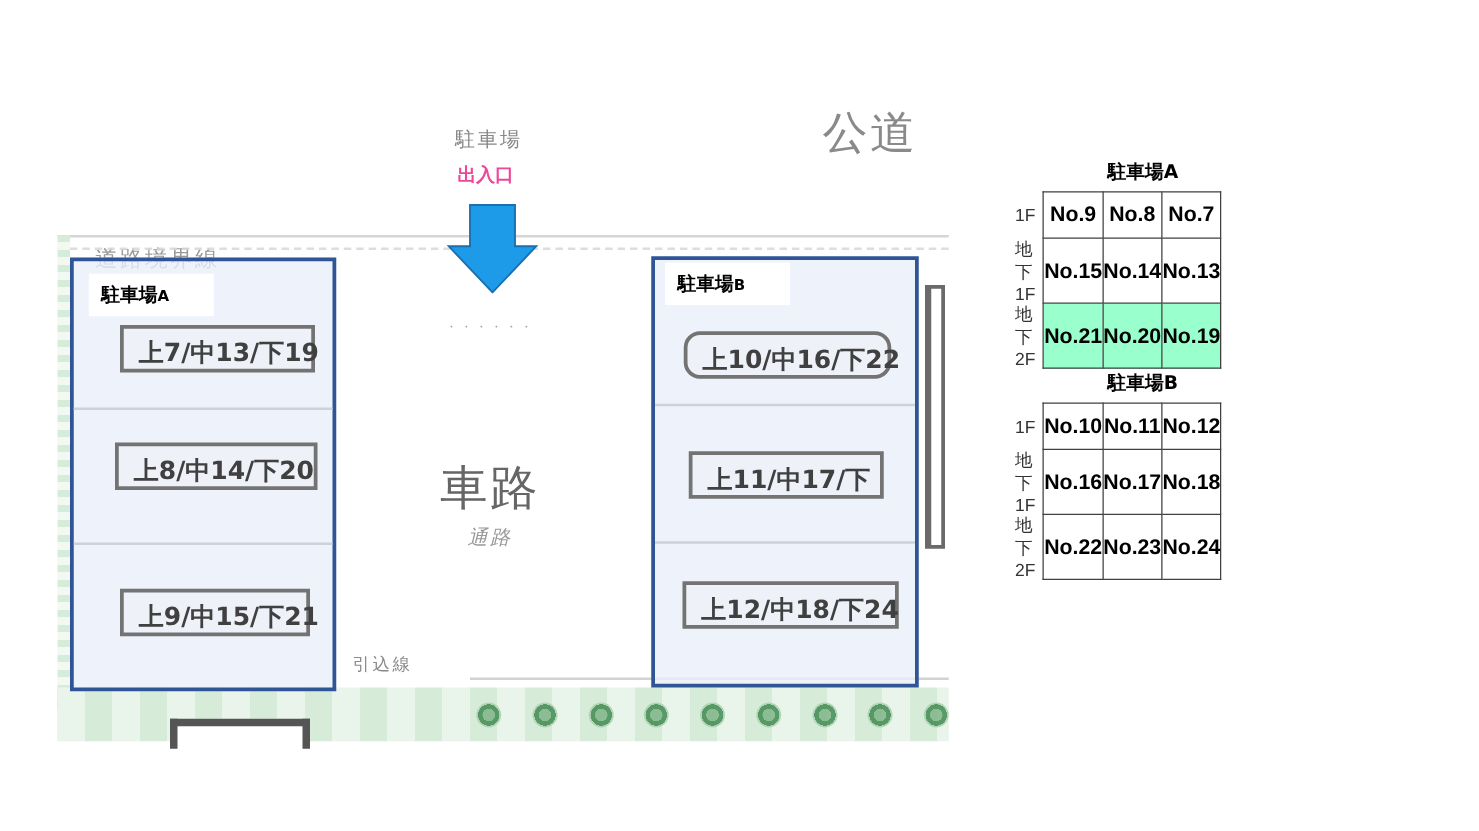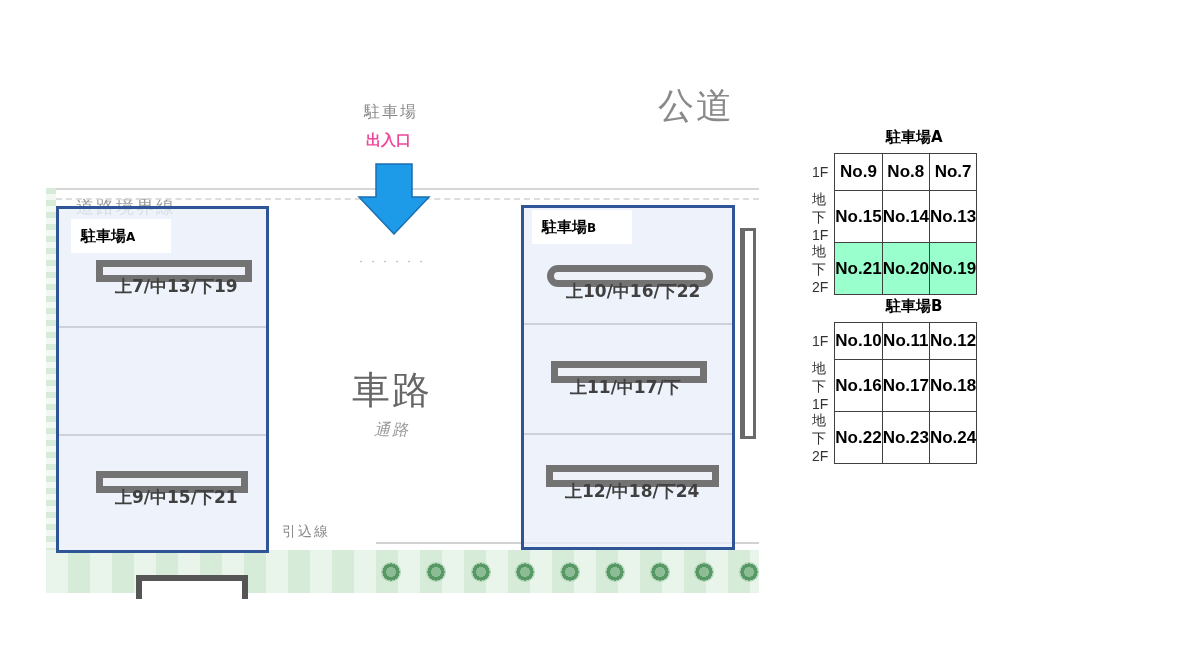--- a/index.html
+++ b/index.html
@@ -64,22 +64,22 @@
   .lot.b { left: 475px; top: 125px; width: 214px; height: 345px; }
   .lot-divider { position: absolute; left: 0; right: 0; border-top: 2px solid #cdd2da; }
   .lot-title {
     position: absolute; background: #ffffff; color: #000; font-weight: bold; font-size: 15px;
     padding: 0 10px; height: 34px; line-height: 34px; white-space: nowrap;
   }
   .lot.a .lot-title { left: 12px; top: 10px; width: 80px; }
   .lot.b .lot-title { left: 8px; top: 2px; width: 80px; }
   .lot-title .suffix { font-size: 12px; }
   .slot {
-    position: absolute; background: #eef1f8; border: 7px solid #737373; color: #404040;
-    font-size: 17px; font-weight: bold; height: 22px; line-height: 38px; padding-left: 12px;
+    position: absolute; background: #eef1f8; border: 3px solid #737373; color: #404040;
+    font-size: 20px; font-weight: bold; height: 38px; line-height: 38px; padding-left: 12px;
     box-sizing: border-box; white-space: nowrap;
   }
 
   .entrance-label {
     position: absolute; left: 366px; top: 131px; font-size: 15px; font-weight: bold; color: #ec4899;
   }
   .entrance-arrow { position: absolute; left: 357px; top: 163px; width: 74px; height: 72px; }
 
   .table-block { position: absolute; left: 812px; }
   .table-block.a { top: 128px; }
@@ -131,20 +131,21 @@
   <span class="faint bottom-label">引込線</span>
   <div class="lot-lines" style="left:330px; top:462px; width:383px;"></div>
 
   <div class="lot a">
     <div class="lot-divider" style="top:117px;"></div>
     <div class="lot-divider" style="top:225px;"></div>
     <div class="lot-title">
       <span>駐車場</span><span class="suffix">A</span>
     </div>
     <div class="slot" style="left:37px; top:51px; width:156px;">上7/中13/下19</div>
+    <div class="slot" style="left:33px; top:145px; width:162px;">上8/中14/下20</div>
     <div class="slot" style="left:37px; top:262px; width:152px;">上9/中15/下21</div>
   </div>
 
   <div class="lot b">
     <div class="lot-divider" style="top:115px;"></div>
     <div class="lot-divider" style="top:225px;"></div>
     <div class="lot-title">
       <span>駐車場</span><span class="suffix">B</span>
     </div>
     <div class="slot" style="left:23px; top:57px; width:166px;border-radius:13px;">上10/中16/下22</div>

